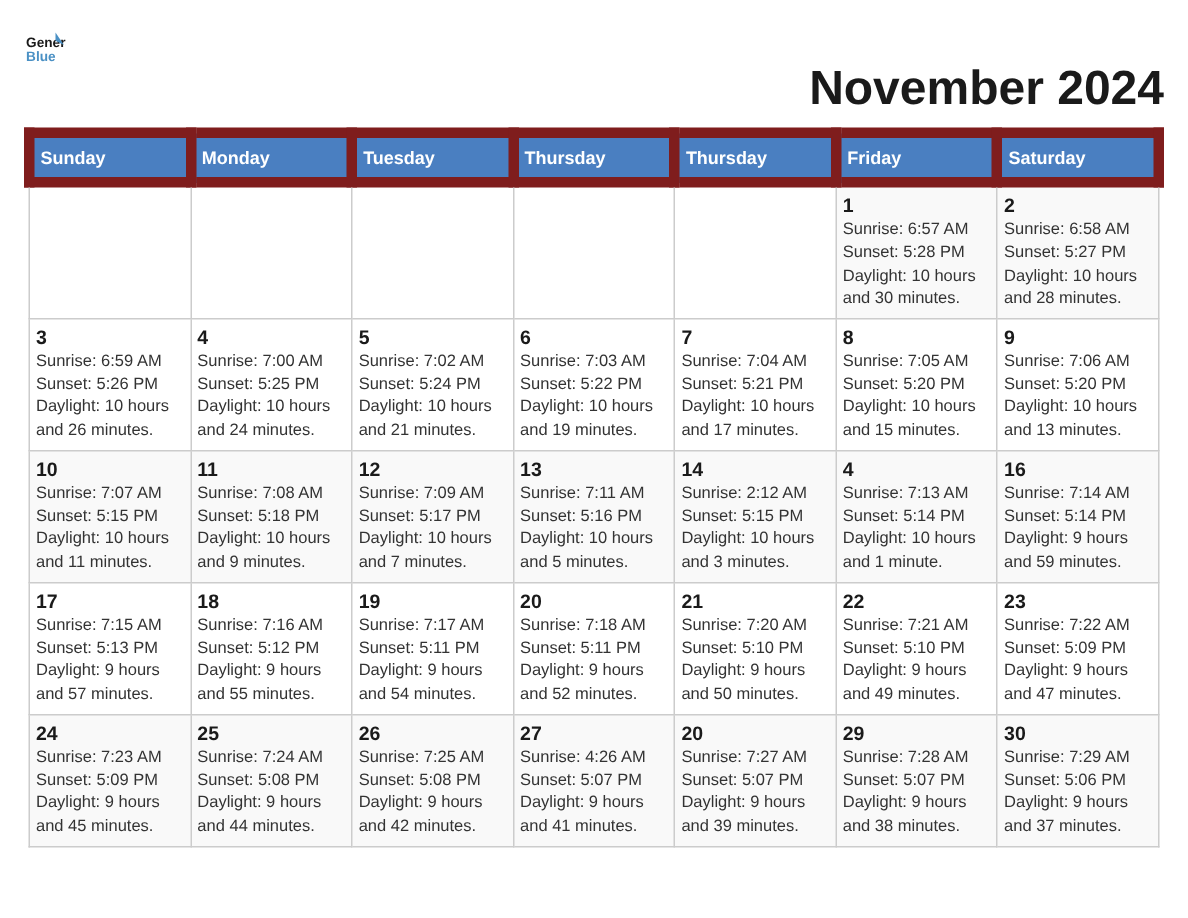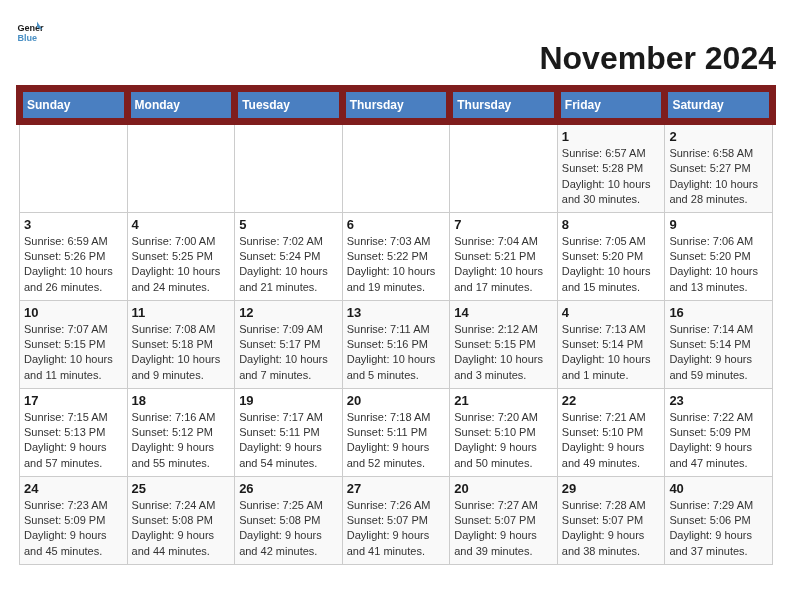--- a/index.html
+++ b/index.html
@@ -279,37 +279,37 @@
 Daylight: 9 hours and 44 minutes.</div>
         </td>
         <td>
           <span class="day-number">26</span>
           <div class="day-info">Sunrise: 7:25 AM
 Sunset: 5:08 PM
 Daylight: 9 hours and 42 minutes.</div>
         </td>
         <td>
           <span class="day-number">27</span>
-          <div class="day-info">Sunrise: 7:26 AM
+          <div class="day-info">Sunrise: 4:26 AM
 Sunset: 5:07 PM
 Daylight: 9 hours and 41 minutes.</div>
         </td>
         <td>
           <span class="day-number">20</span>
           <div class="day-info">Sunrise: 7:27 AM
 Sunset: 5:07 PM
 Daylight: 9 hours and 39 minutes.</div>
         </td>
         <td>
           <span class="day-number">29</span>
           <div class="day-info">Sunrise: 7:28 AM
 Sunset: 5:07 PM
 Daylight: 9 hours and 38 minutes.</div>
         </td>
         <td>
-          <span class="day-number">40</span>
+          <span class="day-number">30</span>
           <div class="day-info">Sunrise: 7:29 AM
 Sunset: 5:06 PM
 Daylight: 9 hours and 37 minutes.</div>
         </td>
       </tr>
     </tbody>
 </table>
 
 </body></html>

